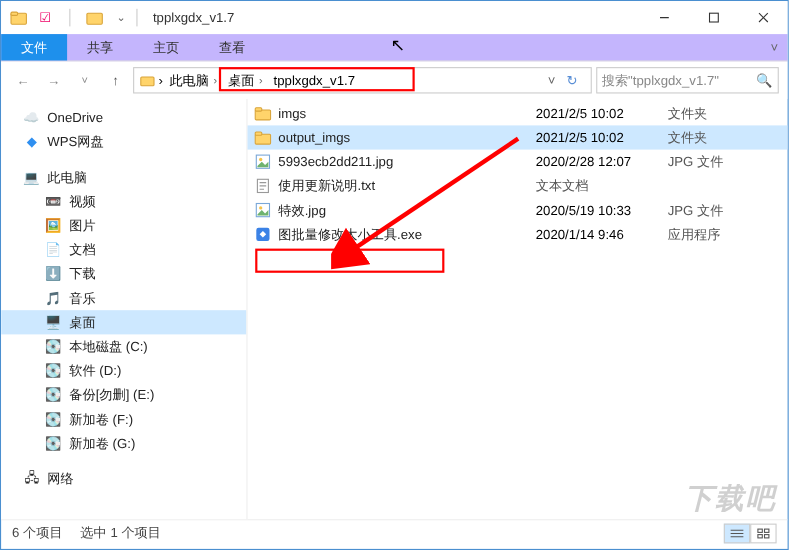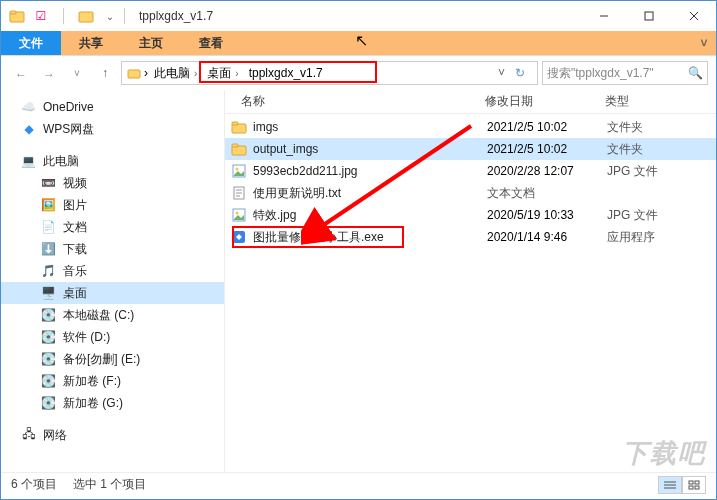--- a/index.html
+++ b/index.html
@@ -24,22 +24,21 @@
   .titlebar .sep { width:1px;height:16px;background:#ccc; margin:0 6px;}
   .titlebar .title { margin-left:8px; color:#333;}
   .titlebar .spacer { flex:1;}
   .sysbtn { width:45px;height:30px;display:flex;align-items:center;justify-content:center;}
   
   .ribbon {
     height:25px;
     display:flex;
     align-items:stretch;
     border-bottom:1px solid #ddd;
-    background:#fdba74;
-    font-weight:bold;
+    background:#c4b5fd;
   }
   .ribbon .filetab {
     background:#1e90ec;
     color:#fff;
     padding:0 18px;
     display:flex;align-items:center;
     font-size:12px;
   }
   .ribbon .tab {
     padding:0 18px;
@@ -276,25 +275,20 @@
         <span>新加卷 (G:)</span>
       </div>
     <div class="tree-spacer"></div>
     <div class="tree-item">
         <span class="ico">🖧</span>
         <span>网络</span>
       </div>
   </div>
 
   <div class="filepane">
-    <div class="colheaders">
-      <div class="col-name">名称</div>
-      <div class="col-date">修改日期</div>
-      <div class="col-type">类型</div>
-    </div>
     <div class="filelist" id="filelist">
         <div class="filerow">
           <span class="ic">
             <svg width="16" height="16">
               <rect x="1" y="5" width="14" height="9" rx="1" fill="#ffd46b" stroke="#d9a43a"></rect>
               <rect x="1" y="3" width="6" height="3" rx="1" fill="#ffd46b" stroke="#d9a43a"></rect>
             </svg>
           </span>
           <span class="nm">imgs</span>
           <span class="dt">2021/2/5 10:02</span>

